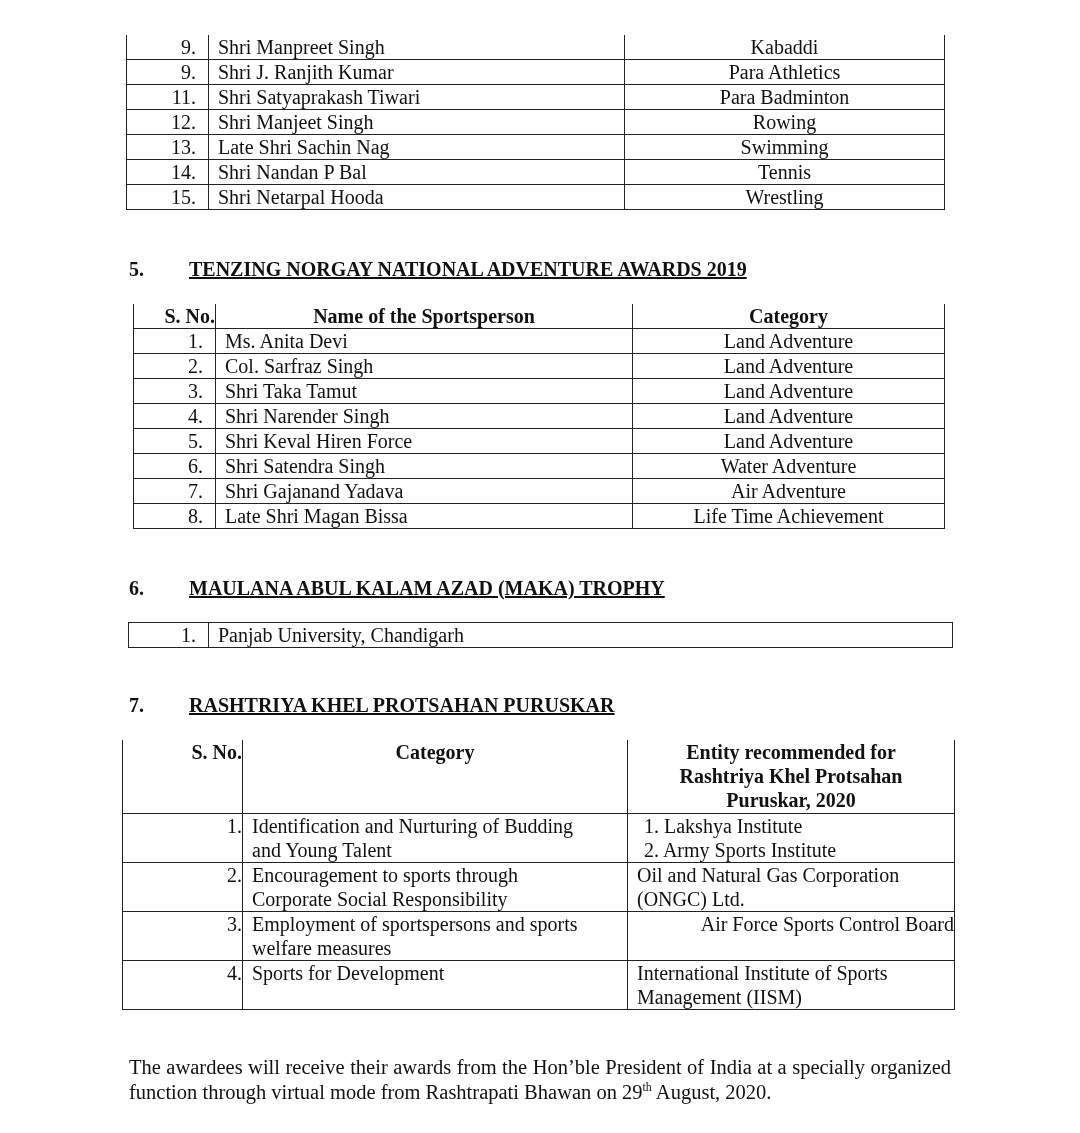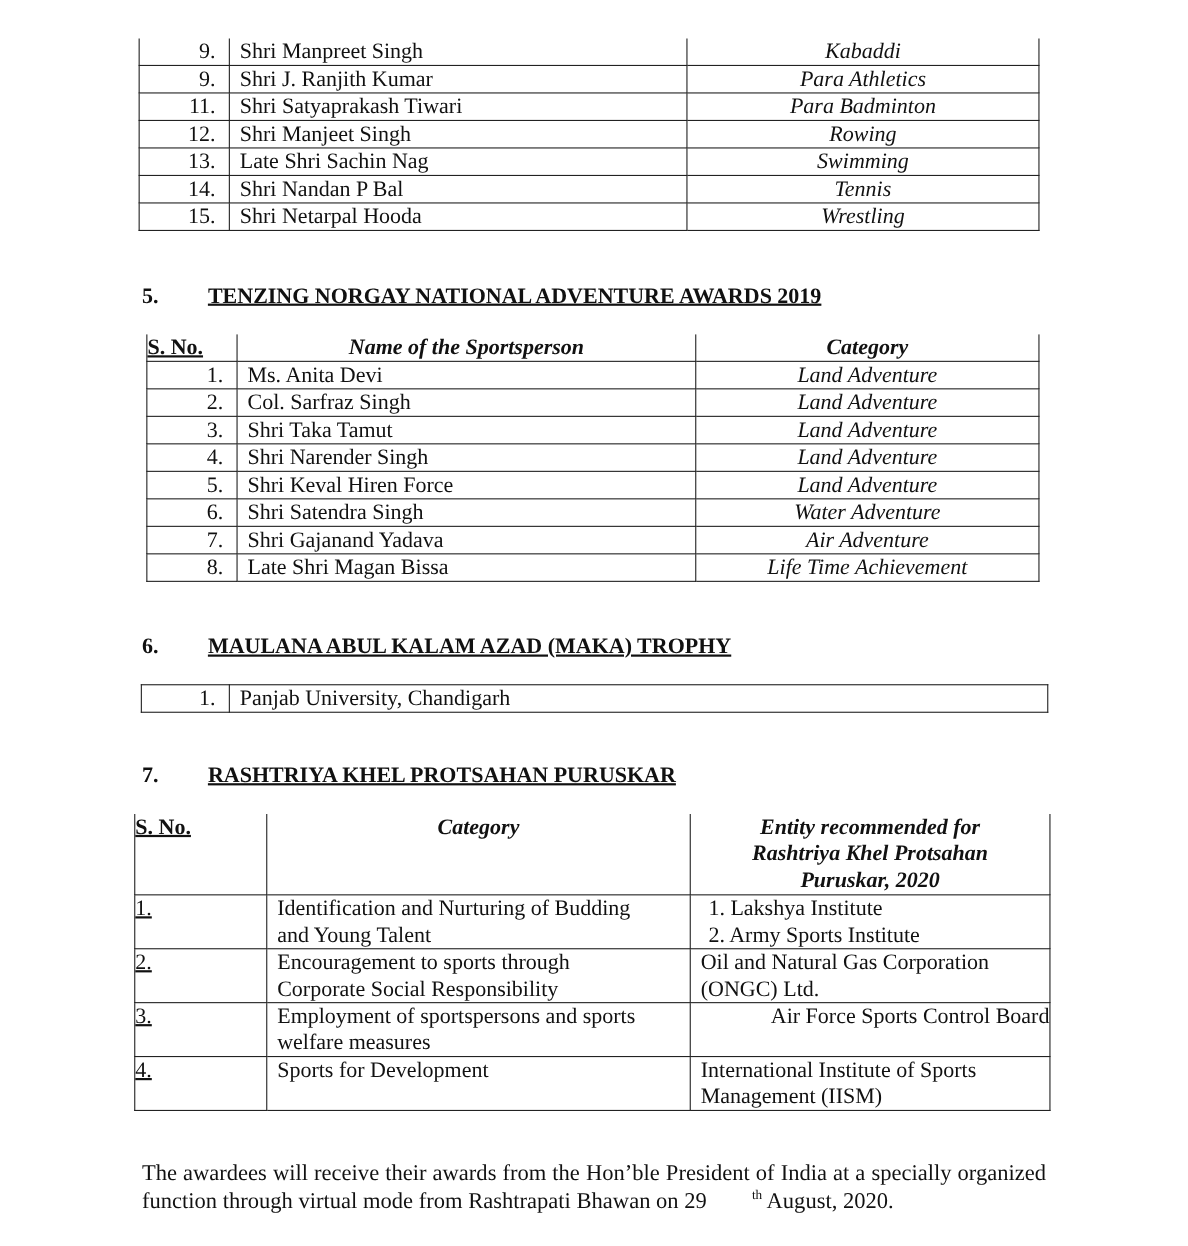--- a/index.html
+++ b/index.html
@@ -1,36 +1,36 @@
 <!DOCTYPE html>
 <html><head>
 <meta charset="utf-8">
 <style>
   html,body{margin:0;padding:0;background:#fff;}
   body{width:1080px;height:1133px;position:relative;overflow:hidden;font-family:"Liberation Serif","DejaVu Serif",serif;color:#111;font-size:20px;}
   table{border-collapse:collapse;position:absolute;}
   td,th{border:1px solid #222;padding:0;line-height:24px;font-weight:normal;}
   .hdr{font-weight:bold;}
   .num{text-align:right;padding-right:12px;}
-  .numc{text-align:left;text-decoration:underline;}
+  .numc{text-align:right;}
   .name{text-align:left;padding-left:9px;}
-  .cat{text-align:center;font-style:italic;}
+  .cat{text-align:center;}
   .sec{position:absolute;font-weight:bold;font-size:20px;}
   .sec .no{position:absolute;left:0;}
   .sec .title{position:absolute;left:60px;white-space:nowrap;text-decoration:underline;}
   .t1{left:126px;top:35px;width:819px;}
   .t1 tr:first-child td{border-top:none;}
   .t2{left:133px;top:304px;width:812px;}
   .t2 tr:first-child th{border-top:none;}
   .t3{left:128px;top:622px;width:825px;}
   .t4{left:122px;top:740px;width:833px;}
   .t4 tr:first-child th{border-top:none;vertical-align:top;}
   .t4 td{vertical-align:top;}
   .para{position:absolute;left:129px;top:1034px;width:822px;line-height:25px;text-align:justify;font-size:20.5px;}
-  sup{font-size:12px;line-height:0;margin-left:41px;}
+  sup{font-size:12px;line-height:0;}
 </style>
 </head>
 <body>
 
 <table class="t1">
   <colgroup>
       <col style="width:82px">
       <col style="width:416px">
       <col>
     </colgroup>

